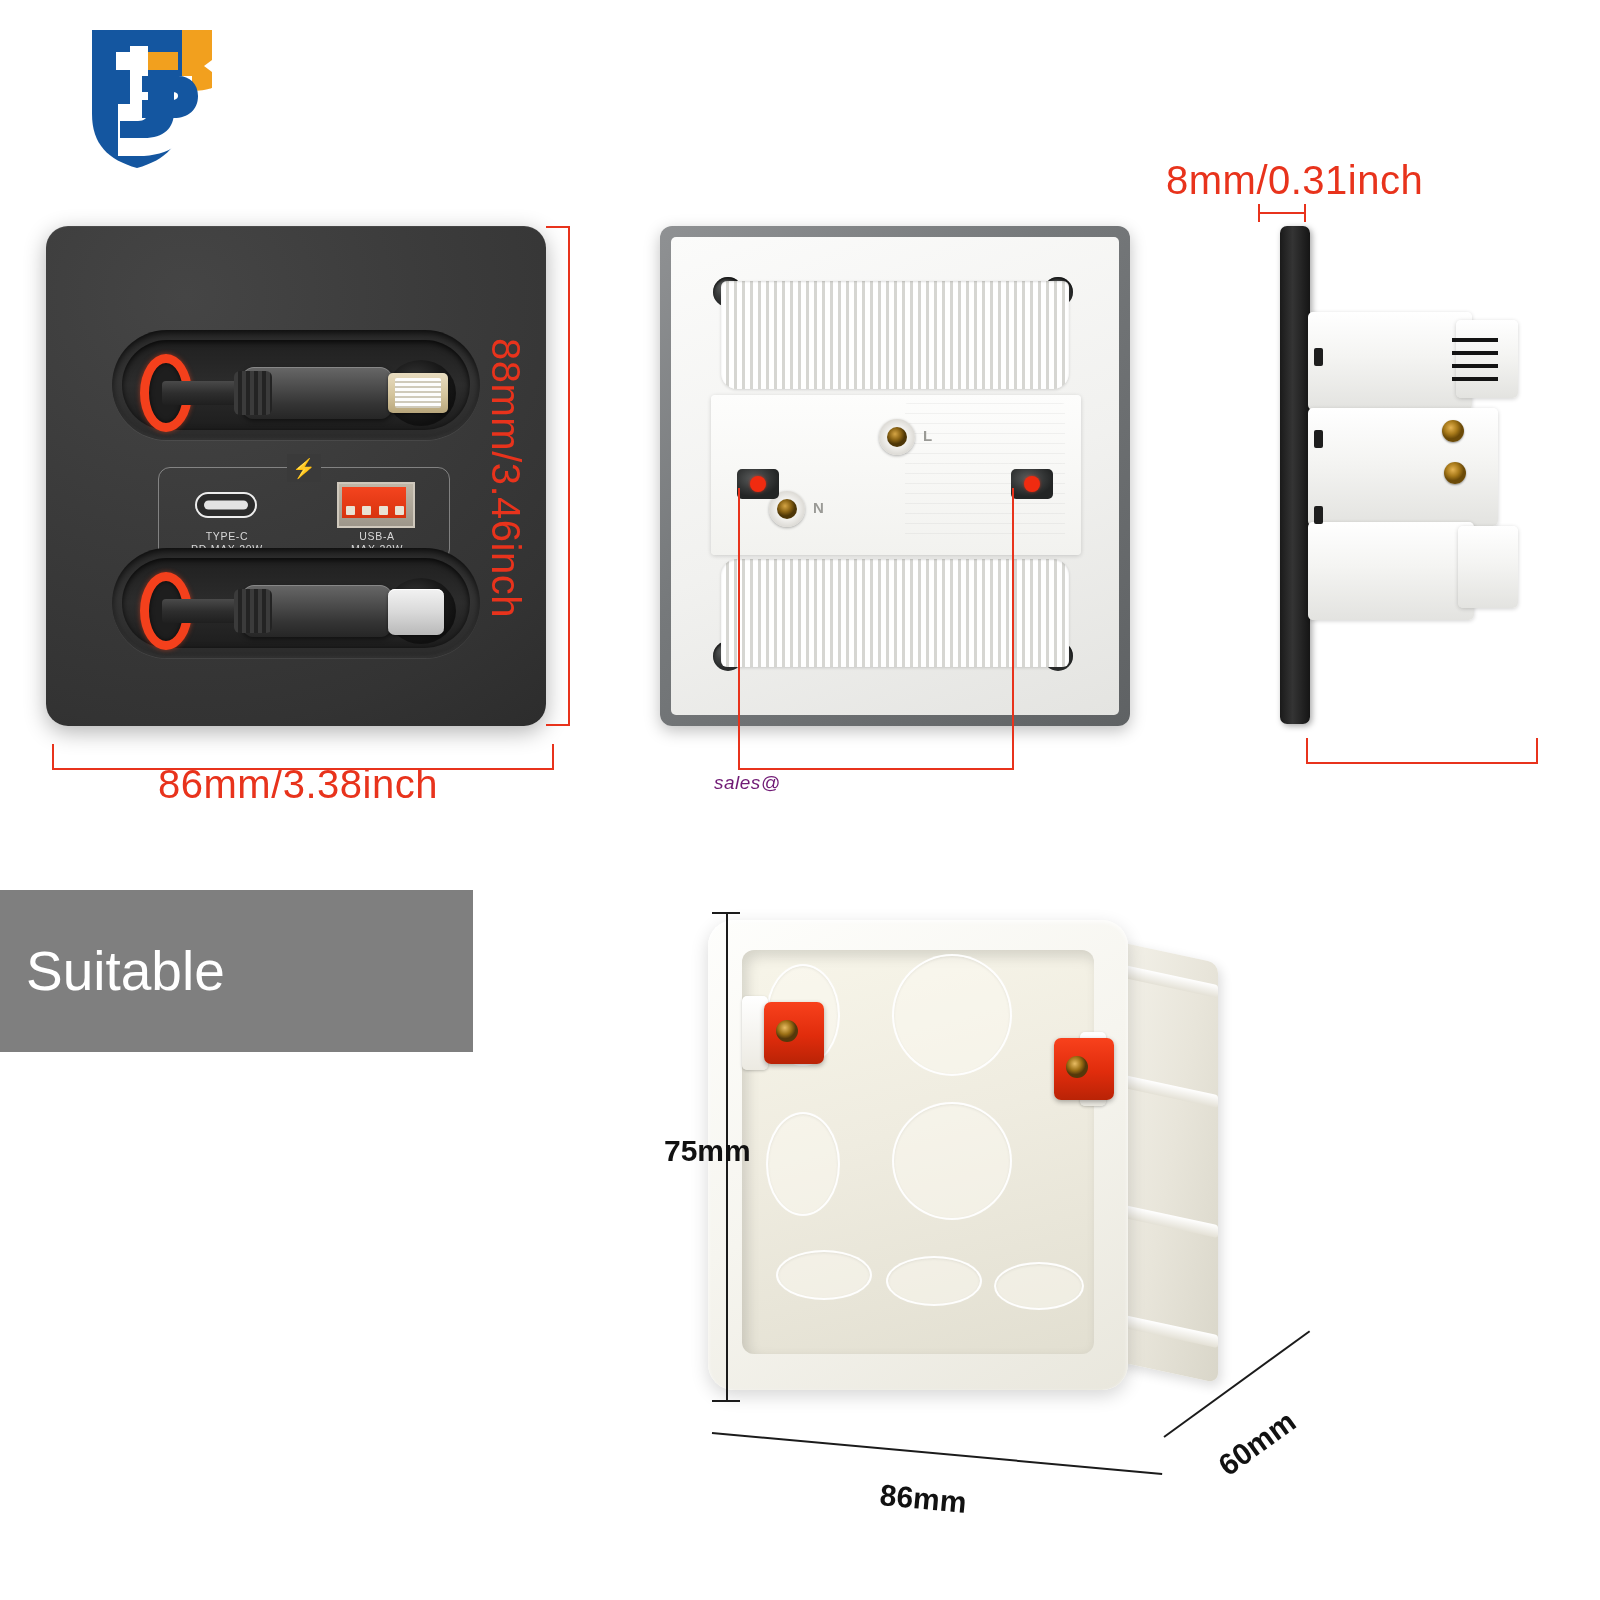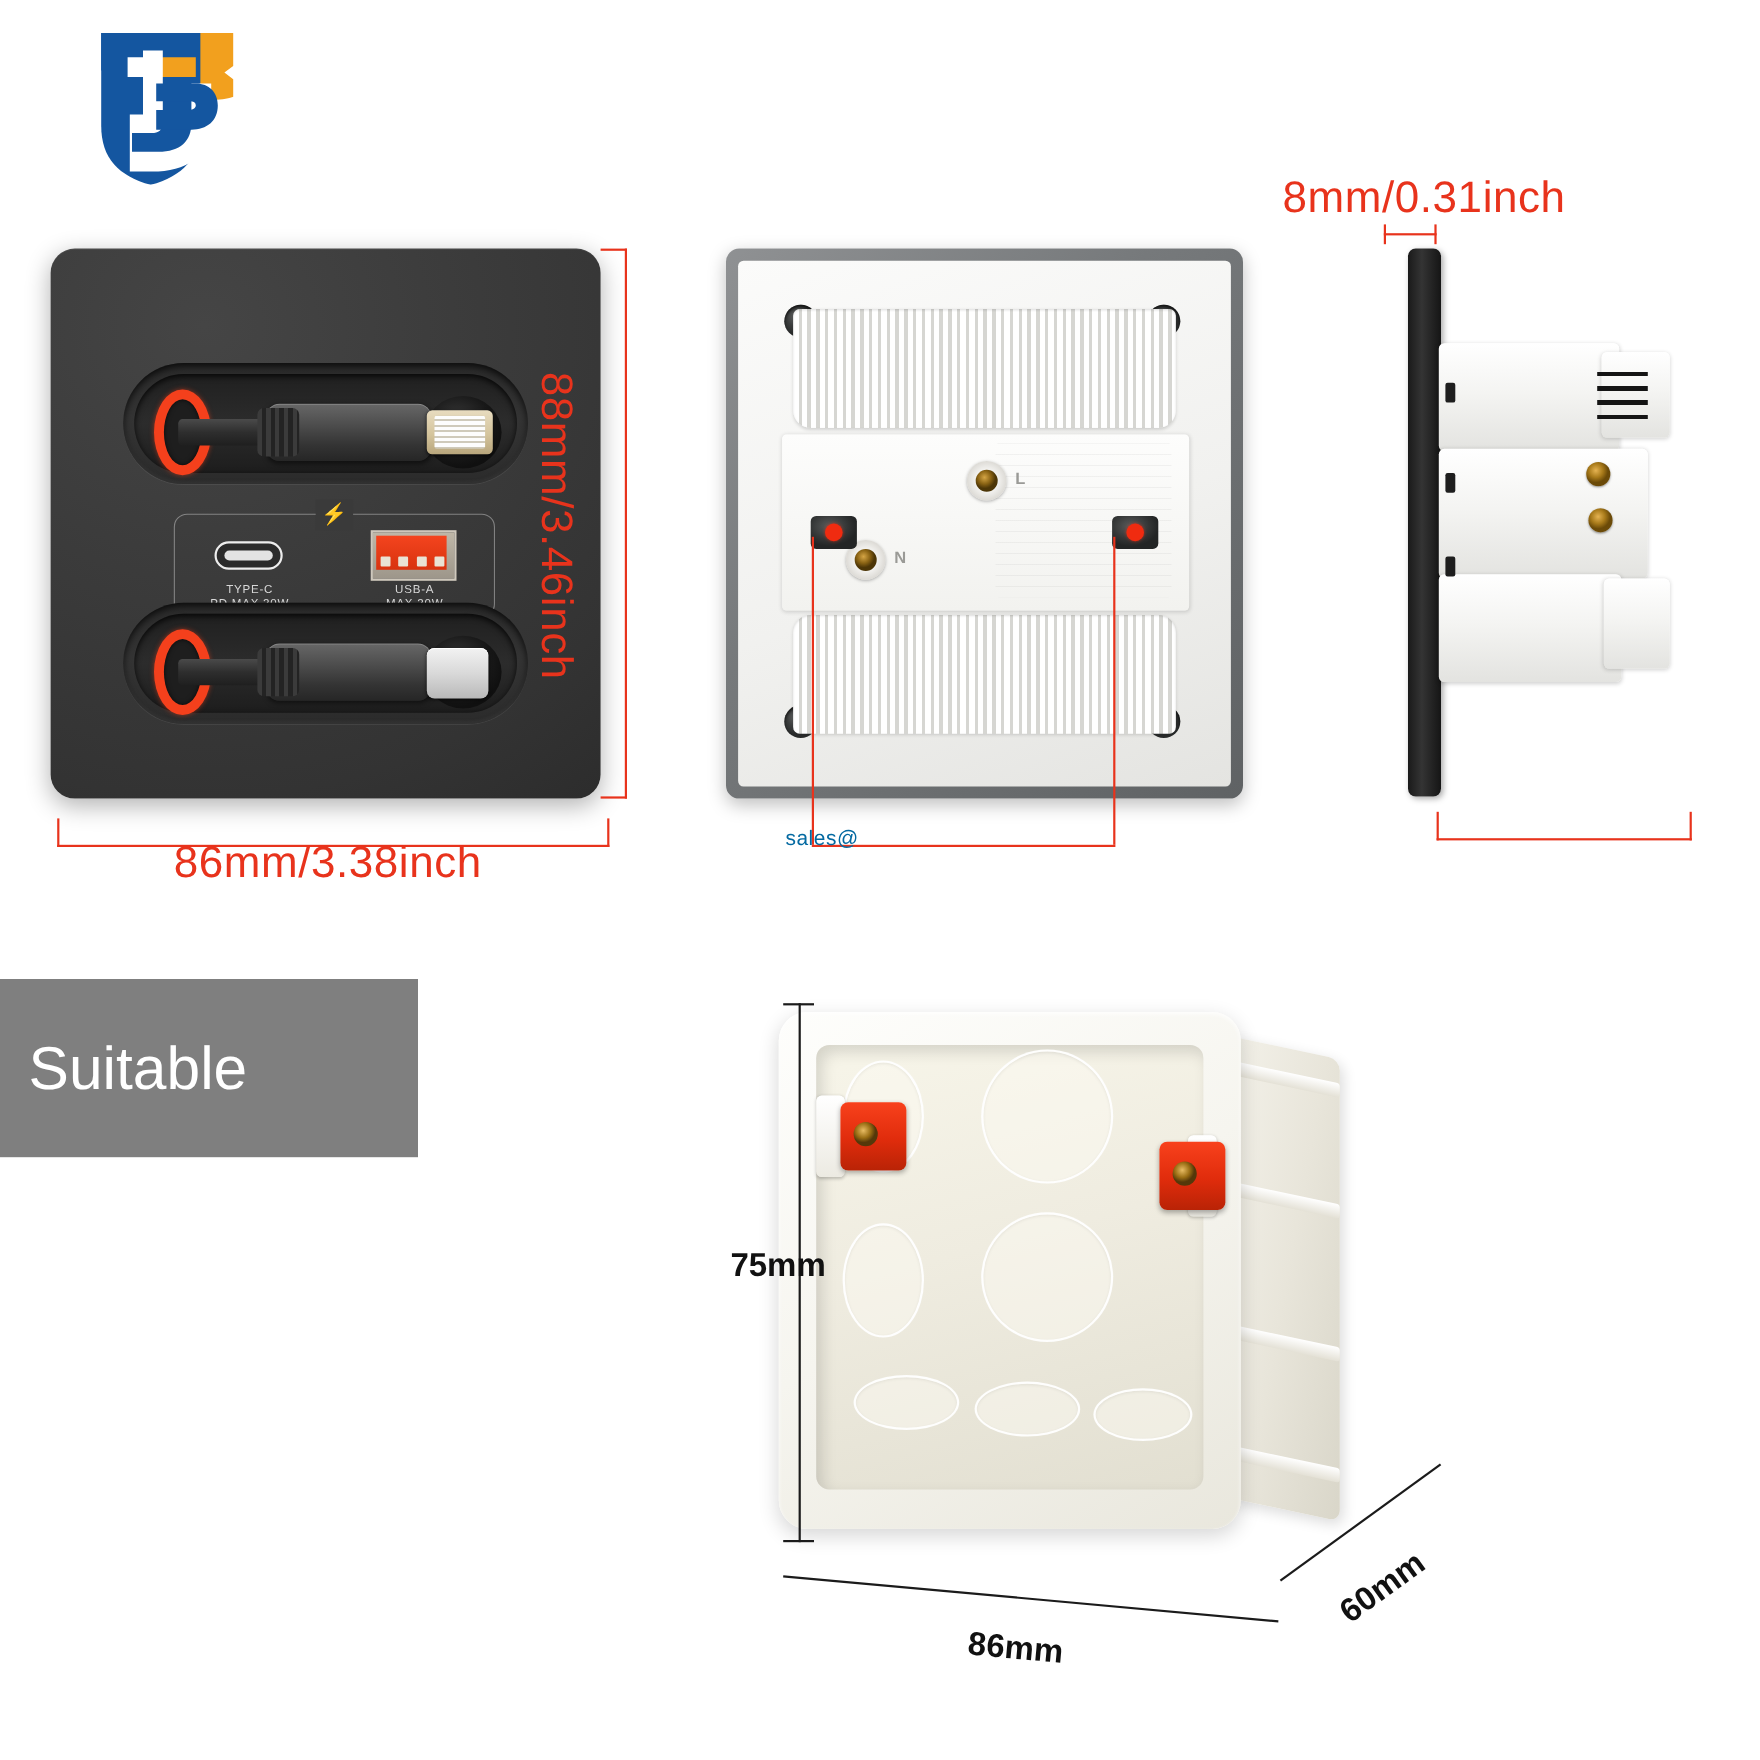--- a/index.html
+++ b/index.html
@@ -230,21 +230,21 @@
     position: absolute; width: 22px; height: 22px; border-radius: 50%;
     background: radial-gradient(50% 50% at 40% 35%, #e5b352 0%, #a87a1a 58%, #6b4a08 100%);
     box-shadow: 0 1px 2px rgba(0,0,0,.4);
   }
   .side-vents {
     position: absolute; background: repeating-linear-gradient(180deg, #141414 0 4px, transparent 4px 13px);
   }
 
   
   #banner {
-    position: absolute; left: 0; top: 890px; width: 380px; height: 162px;
+    position: absolute; left: 0; top: 890px; width: 473px; height: 162px;
     background: #7f7f7f;
     display: flex; flex-direction: column; justify-content: center;
     padding-left: 26px;
     gap: 10px;
   }
   #banner span {
     color: #ffffff; font-size: 55px; line-height: 62px; font-weight: 400;
   }
   #banner .l2 { text-align: left; }
 
@@ -396,21 +396,21 @@
       <div class="clip-tab" style="left:340px; top:232px;"></div>
       <div class="red-dot" style="left:79px;  top:239px;"></div>
       <div class="red-dot" style="left:353px; top:239px;"></div>
     </div>
   </div>
 
   <div class="dim-line-red" style="left:738px; top:488px; width:2px; height:280px;"></div>
   <div class="dim-line-red" style="left:1012px; top:488px; width:2px; height:280px;"></div>
   <div class="dim-line-red" style="left:738px; top:768px; width:276px; height:2px;"></div>
 
-  <div style="position:absolute; left:714px; top:752px; font-size:19px; color:#0369a1; letter-spacing:.5px;">sales@</div>
+  <div style="position:absolute; left:714px; top:772px; font-size:19px; color:#701a75; letter-spacing:.5px;font-style:italic;">sales@</div>
 
   <div id="side-view">
     <div id="side-faceplate"></div>
     <div id="side-body">
       <div class="side-seg" style="left:0;   top:0;    width:164px; height:98px;"></div>
       <div class="side-seg" style="left:148px;top:8px;  width:62px;  height:78px;"></div>
       <div class="side-seg" style="left:0;   top:96px; width:190px; height:118px;"></div>
       <div class="side-seg" style="left:0;   top:210px;width:166px; height:98px;"></div>
       <div class="side-seg" style="left:150px;top:214px;width:60px;  height:82px;"></div>
       <div class="side-vents" style="left:144px; top:26px; width:46px; height:46px;"></div>

